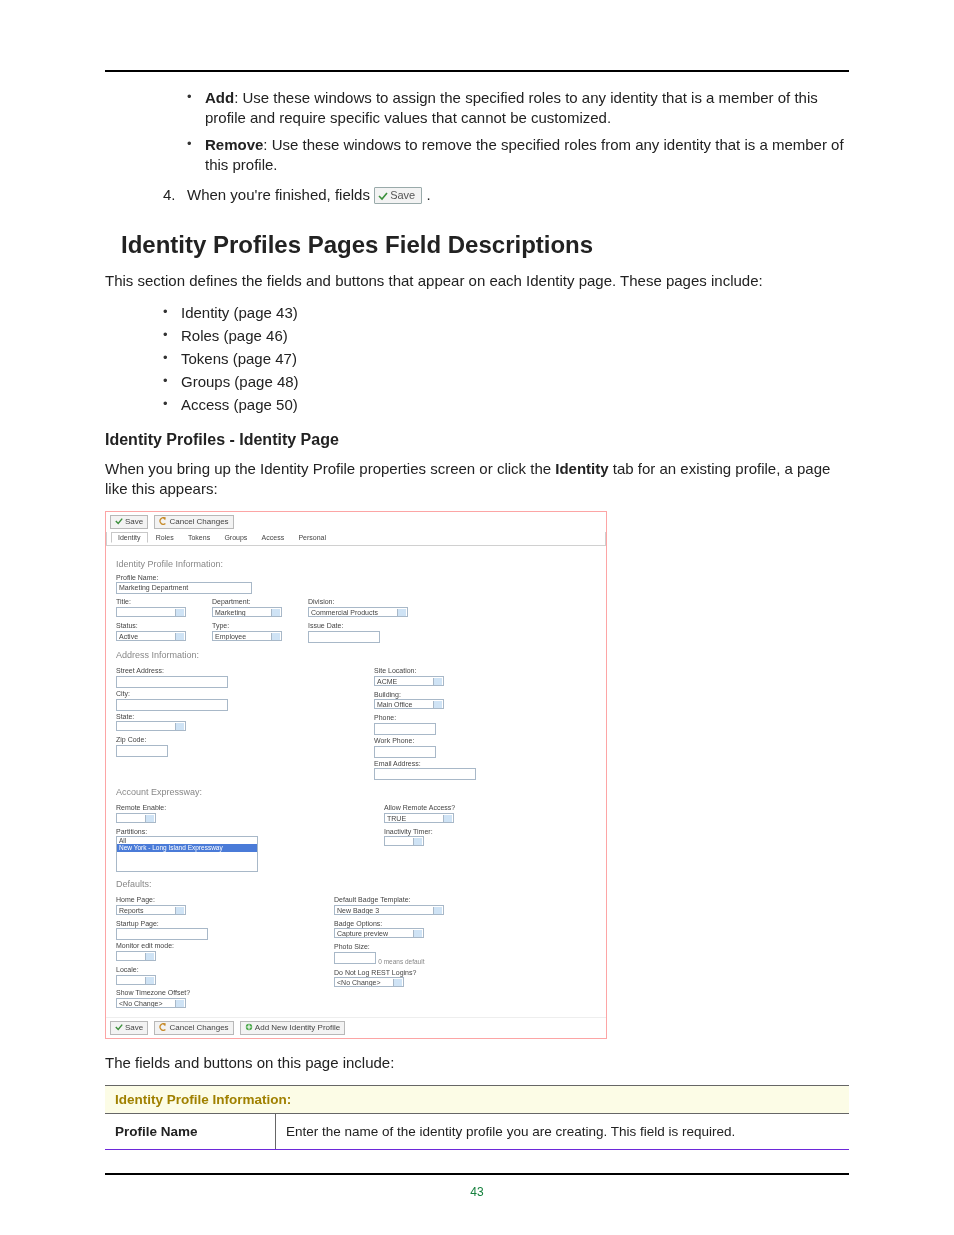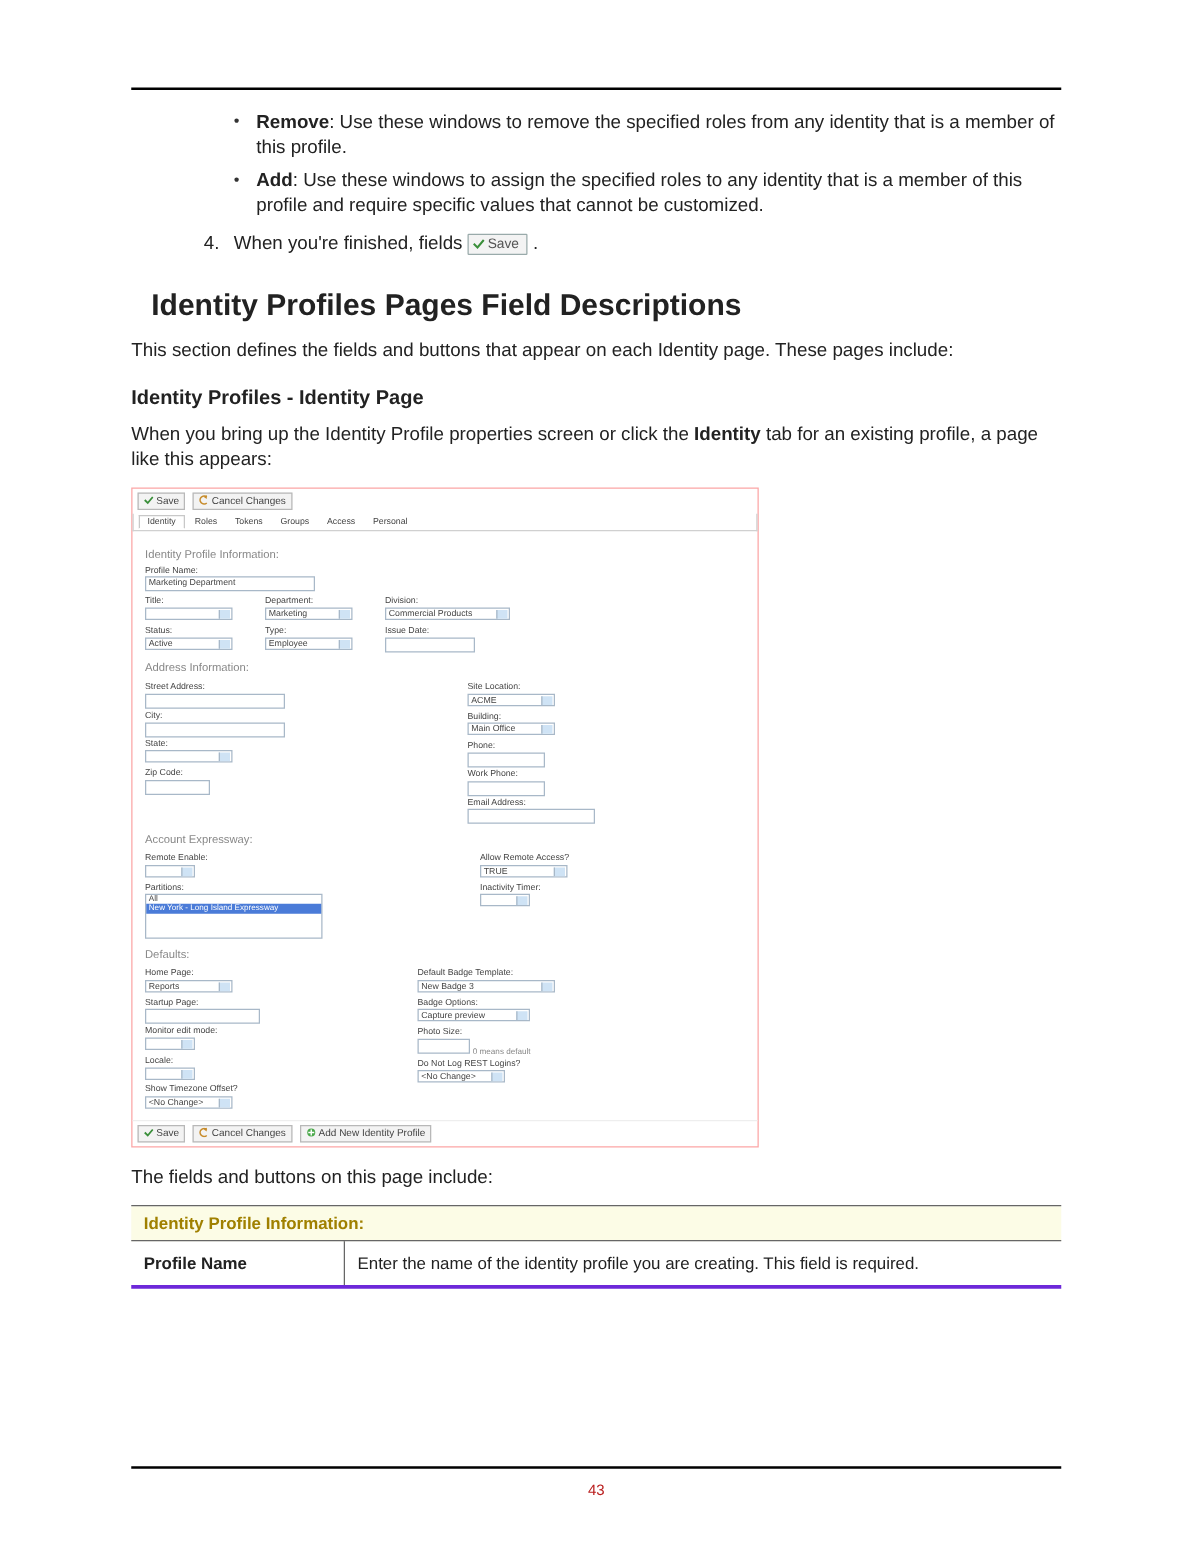--- a/index.html
+++ b/index.html
@@ -1,21 +1,21 @@
 <!DOCTYPE html>
 <html><head>
 <meta charset="utf-8">
 <style>
   html,body{margin:0;padding:0;background:#fff;}
   body{font-family:Arial,Helvetica,sans-serif;color:#222;font-size:15px;}
   .sheet{width:954px;height:1235px;margin:0 auto;position:relative;box-sizing:border-box;padding:58px 105px 0 105px;}
   .rule{position:absolute;left:105px;right:105px;border-top:2px solid #000;}
   .rule.top{top:70px;}
   .rule.bottom{bottom:60px;}
-  .page-num{position:absolute;left:0;right:0;bottom:36px;text-align:center;font-size:12px;color:#b91c1c;}
+  .page-num{position:absolute;left:0;right:0;bottom:36px;text-align:center;font-size:12px;color:#15803d;}
   .content{padding-top:30px;}
   ul.bullets{margin:0 0 10px 82px;padding:0;list-style:none;}
   ul.bullets>li{position:relative;padding-left:18px;margin:0 0 6px 0;line-height:1.35;}
   ul.bullets>li::before{content:"•";position:absolute;left:0;top:0;font-size:13px;color:#333;}
   ol.steps{margin:0 0 18px 58px;padding:0;list-style:none;}
   ol.steps>li{position:relative;padding-left:24px;line-height:1.35;}
   ol.steps>li .num{position:absolute;left:0;top:0;}
   .save-chip{display:inline-block;border:1px solid #9aa;background:#f3f3f3;color:#555;font-size:11px;padding:0 6px 0 3px;border-radius:1px;vertical-align:1px;line-height:15px;height:15px;}
   .save-chip svg{vertical-align:-2px;margin-right:2px;}
   h1.section{font-size:24px;font-weight:700;margin:26px 0 12px 16px;}
@@ -38,57 +38,64 @@
   .shot .col{flex:0 0 auto;}
   .shot label{display:block;font-size:7px;color:#444;margin:2px 0 1px 0;white-space:nowrap;}
   .shot .fld{display:block;border:1px solid #a8b8c8;background:#fff;height:10px;width:110px;}
   .shot .sel{display:inline-block;border:1px solid #a8b8c8;background:#fff;height:10px;width:70px;position:relative;font-size:7px;padding:0 10px 0 2px;line-height:10px;overflow:hidden;box-sizing:border-box;}
   .shot .sel::after{content:"";position:absolute;right:1px;top:1px;width:8px;height:8px;background:#cfe3f5;border-left:1px solid #a8b8c8;}
   .shot .row{margin-bottom:2px;}
   .shot .listbox{border:1px solid #a8b8c8;background:#fff;width:140px;height:34px;font-size:6.5px;}
   .shot .listbox .hi{background:#4a7bd8;color:#fff;padding:0 2px;}
   table.desc{width:100%;border-collapse:collapse;margin-top:6px;font-size:13.5px;}
   table.desc th.hdr{background:#fcfce6;border-top:1px solid #666;border-bottom:1px solid #666;text-align:left;font-weight:700;color:#a08000;padding:6px 10px;}
-  table.desc td{border-bottom:3px solid #6d28d9;padding:10px 10px;vertical-align:top;}
+  table.desc td{border-bottom:1px solid #6d28d9;padding:10px 10px;vertical-align:top;}
   table.desc td.k{width:150px;font-weight:700;border-right:1px solid #666;}
   .bold{font-weight:700;}
 </style>
 </head>
 <body>
 
 <div class="sheet">
   <div class="rule top"></div>
 
   <div class="content">
 
     <ul class="bullets">
       <li>
-        <span class="bold">Remove</span><span>: Use these windows to remove the specified roles from any identity that is a member of this profile.</span>
+        <span class="bold">Add</span><span>: Use these windows to assign the specified roles to any identity that is a member of this profile and require specific values that cannot be customized.</span>
       </li>
       <li>
-        <span class="bold">Add</span><span>: Use these windows to assign the specified roles to any identity that is a member of this profile and require specific values that cannot be customized.</span>
+        <span class="bold">Remove</span><span>: Use these windows to remove the specified roles from any identity that is a member of this profile.</span>
       </li>
     </ul>
 
     <ol class="steps">
       <li>
         <span class="num">4.</span>
         <span>When you're finished, fields </span>
         <span class="save-chip">
           <svg width="10" height="10" viewBox="0 0 10 10">
               <path d="M1 5 L4 8 L9 2" stroke="#3a8f3a" stroke-width="1.6" fill="none"></path>
             </svg><span>Save</span>
         </span>
         <span> .</span>
       </li>
     </ol>
 
     <h1 class="section">Identity Profiles Pages Field Descriptions</h1>
     <p class="lead">This section defines the fields and buttons that appear on each Identity page. These pages include:</p>
 
+    <ul class="toc">
+      <li>Identity (page 43)</li>
+      <li>Roles (page 46)</li>
+      <li>Tokens (page 47)</li>
+      <li>Groups (page 48)</li>
+      <li>Access (page 50)</li>
+    </ul>
 
     <h2 class="sub">Identity Profiles - Identity Page</h2>
     <p class="lead">
       <span>When you bring up the Identity Profile properties screen or click the </span><span class="bold">Identity</span><span> tab for an existing profile, a page like this appears:</span>
     </p>
 
     <div class="shot">
       <div class="bar">
         <span class="btn"><svg width="8" height="8" viewBox="0 0 10 10">
               <path d="M1 5 L4 8 L9 2" stroke="#3a8f3a" stroke-width="1.8" fill="none"></path>

